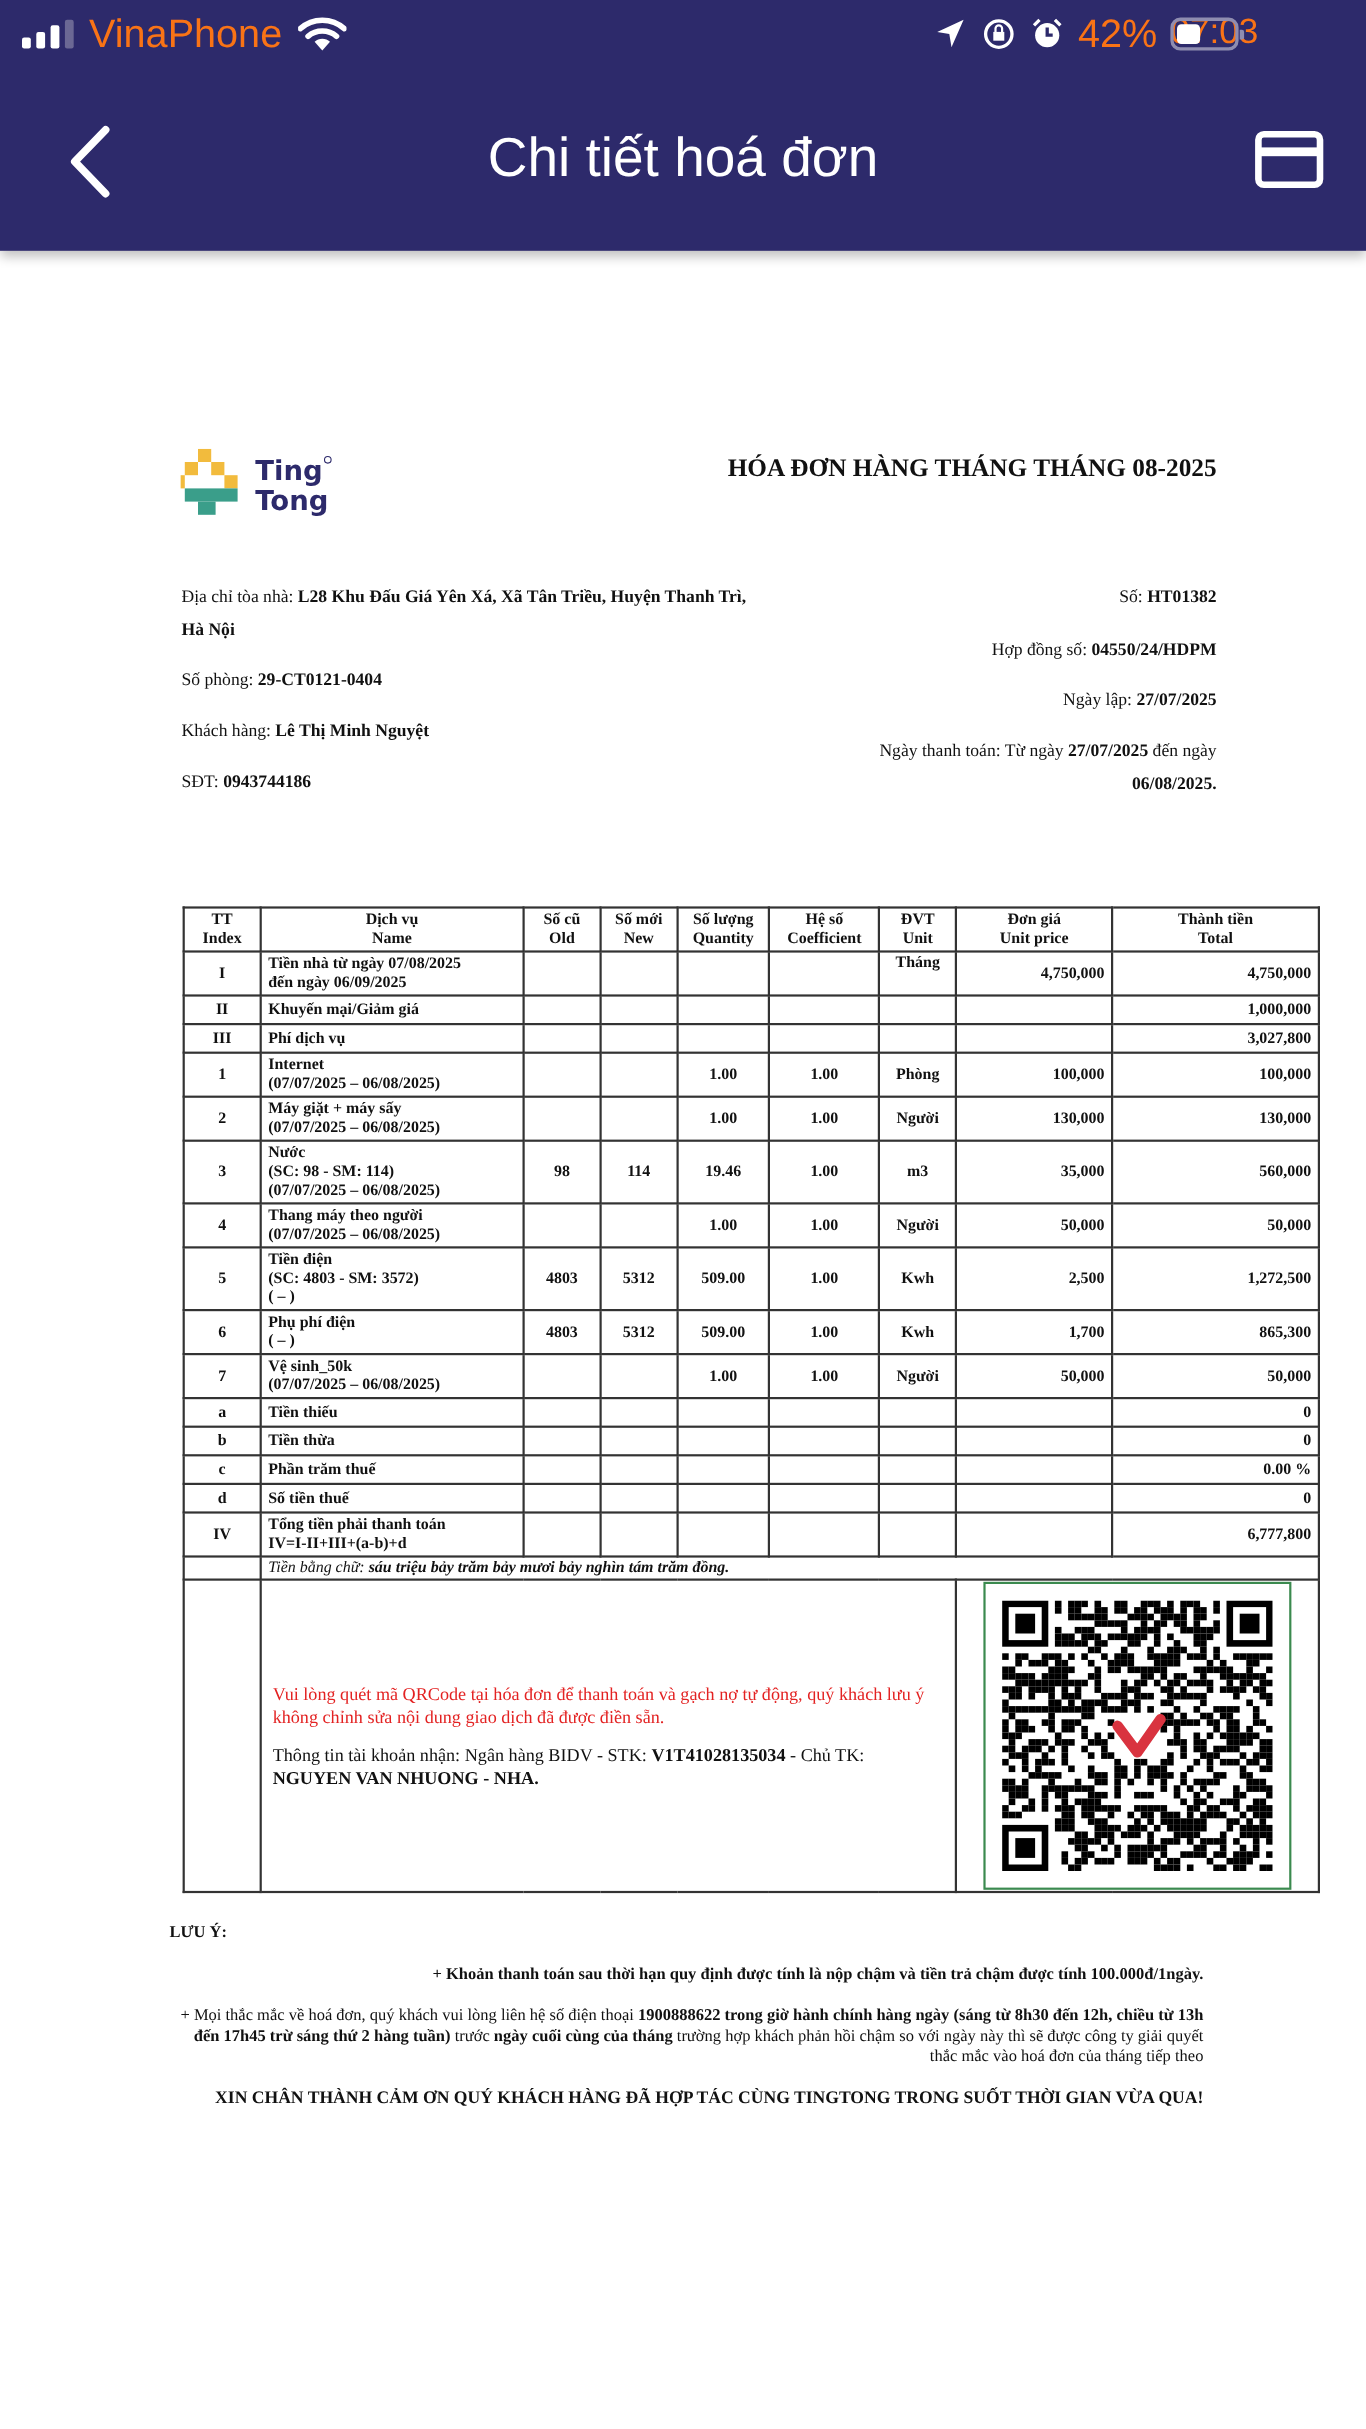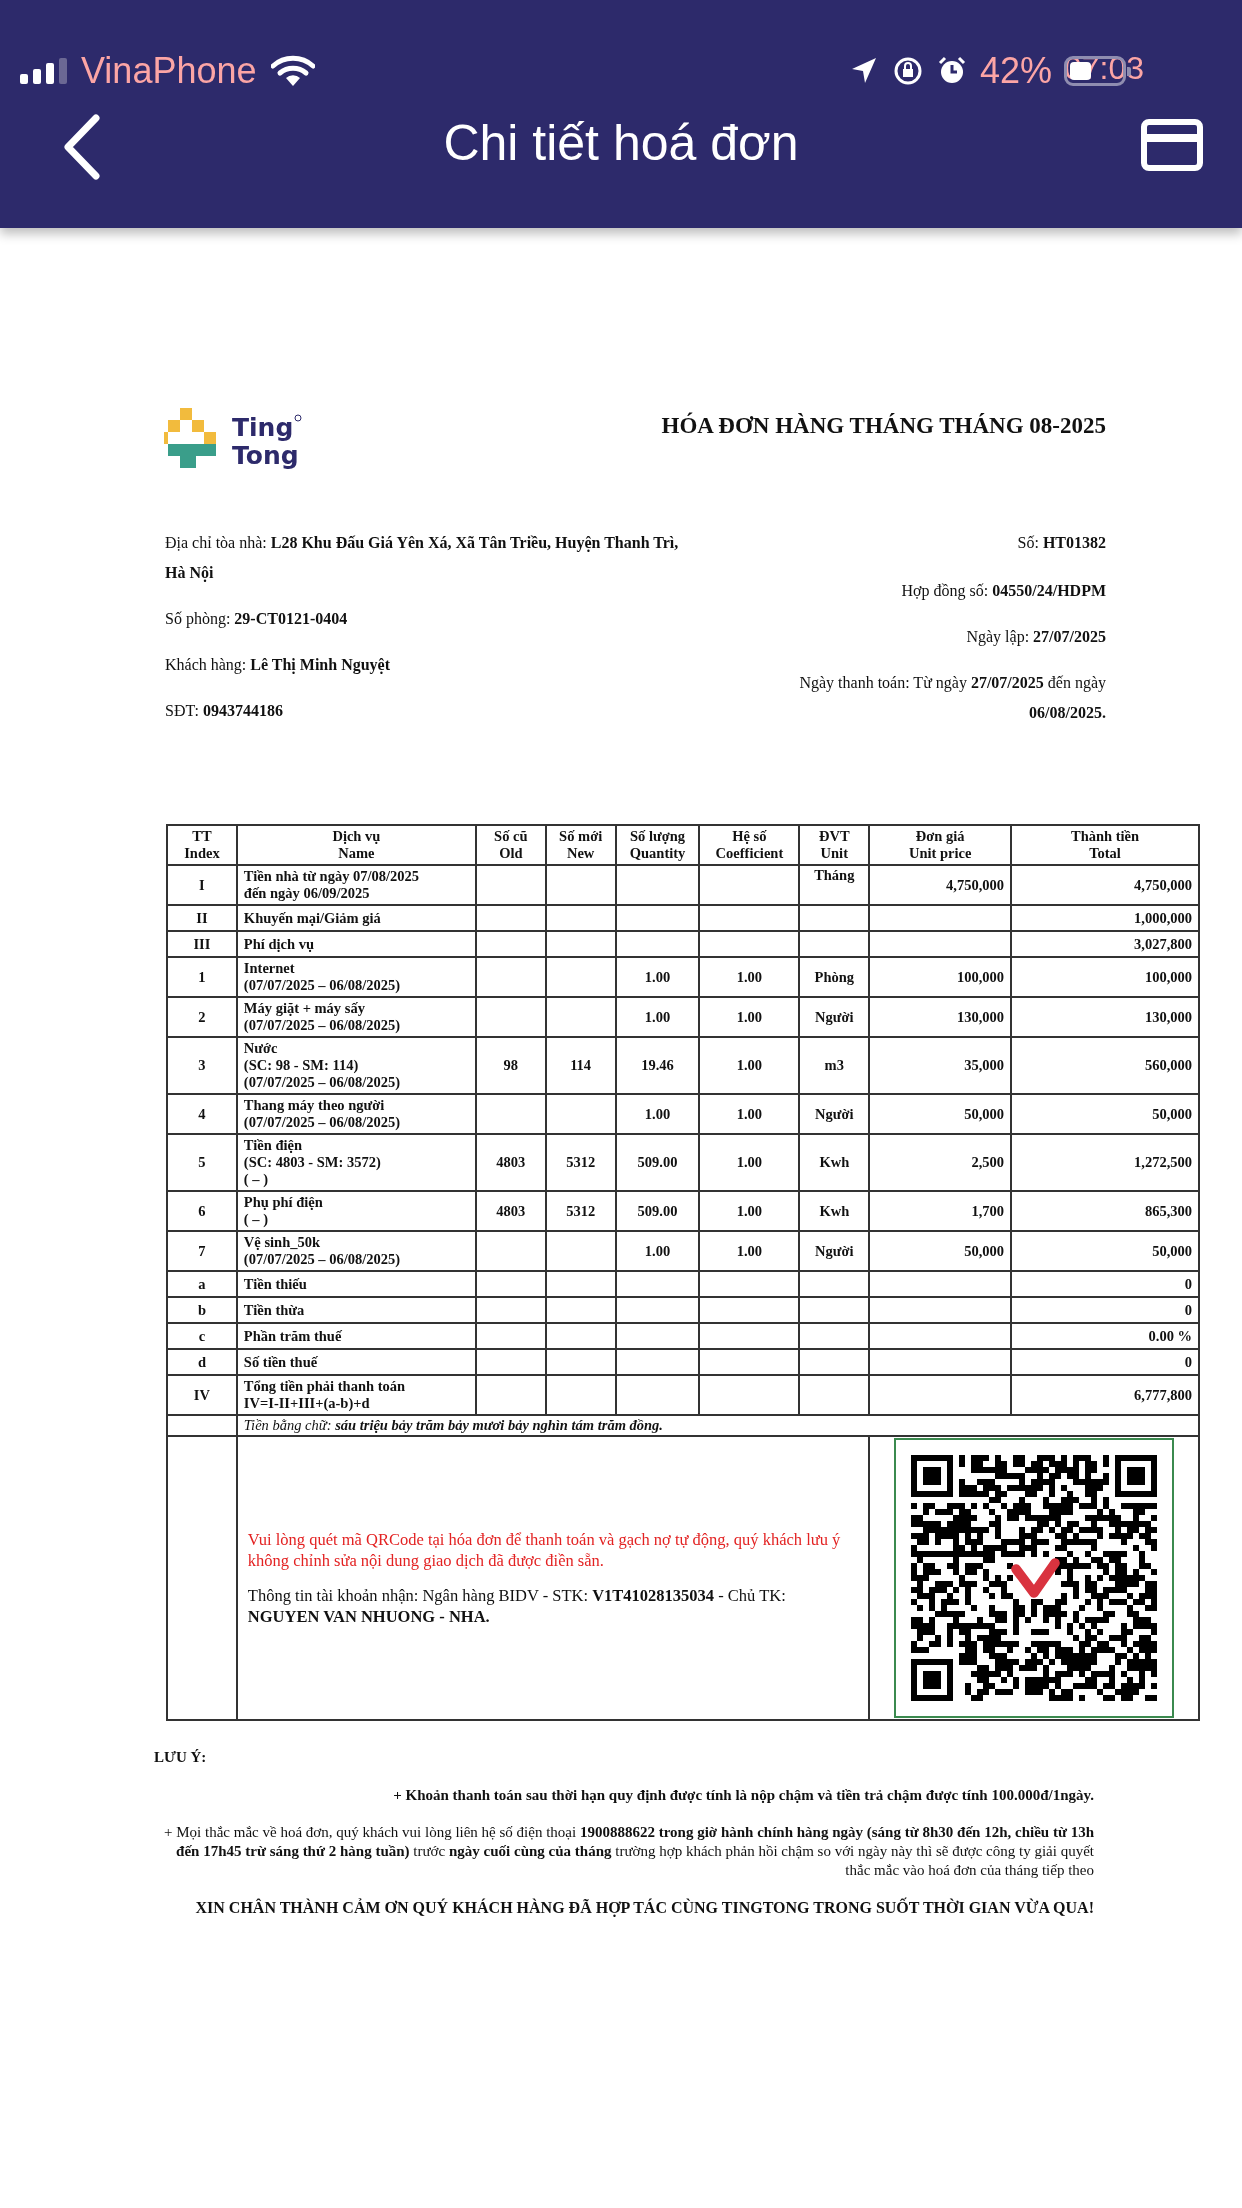--- a/index.html
+++ b/index.html
@@ -1,20 +1,20 @@
 <!DOCTYPE html>
 <html><head>
 <meta charset="utf-8">
 <style>
   html, body { margin: 0; padding: 0; }
   body { width: 1242px; height: 2208px; background: #ffffff; position: relative; overflow: hidden; font-family: "Liberation Sans", sans-serif; }
 
   
   .appbar { position: absolute; left: 0; top: 0; width: 1242px; height: 228px; background: #2d2a6b; box-shadow: 0 6px 10px rgba(0,0,0,0.25); z-index: 2; }
-  .statusbar { position: absolute; left: 0; top: 0; width: 1144px; height: 62px; color: #fca5a5; font-size: 36px; margin-top: 40px; }
+  .statusbar { position: absolute; left: 0; top: 0; width: 1144px; height: 62px; color: #f97316; font-size: 36px; }
   .sb-left { position: absolute; left: 20px; top: 10px; display: flex; align-items: center; }
   .signal { display: flex; align-items: flex-end; gap: 5px; height: 26px; margin-right: 14px; }
   .signal span { display: block; width: 8px; background: #fff; border-radius: 2px; }
   .signal span.dim { background: #6b6894; }
   .carrier { font-size: 36px; }
   .wifi { margin-left: 14px; width: 44px; height: 34px; }
   .sb-time { position: absolute; left: 0; right: 0; top: 10px; text-align: right; font-size: 32px; }
   .sb-right { position: absolute; right: 18px; top: 10px; display: flex; align-items: center; gap: 12px; }
   .sb-icon { width: 32px; height: 32px; }
   .battery { width: 62px; height: 30px; border: 3px solid #8f8db0; border-radius: 9px; position: relative; box-sizing: border-box; }

